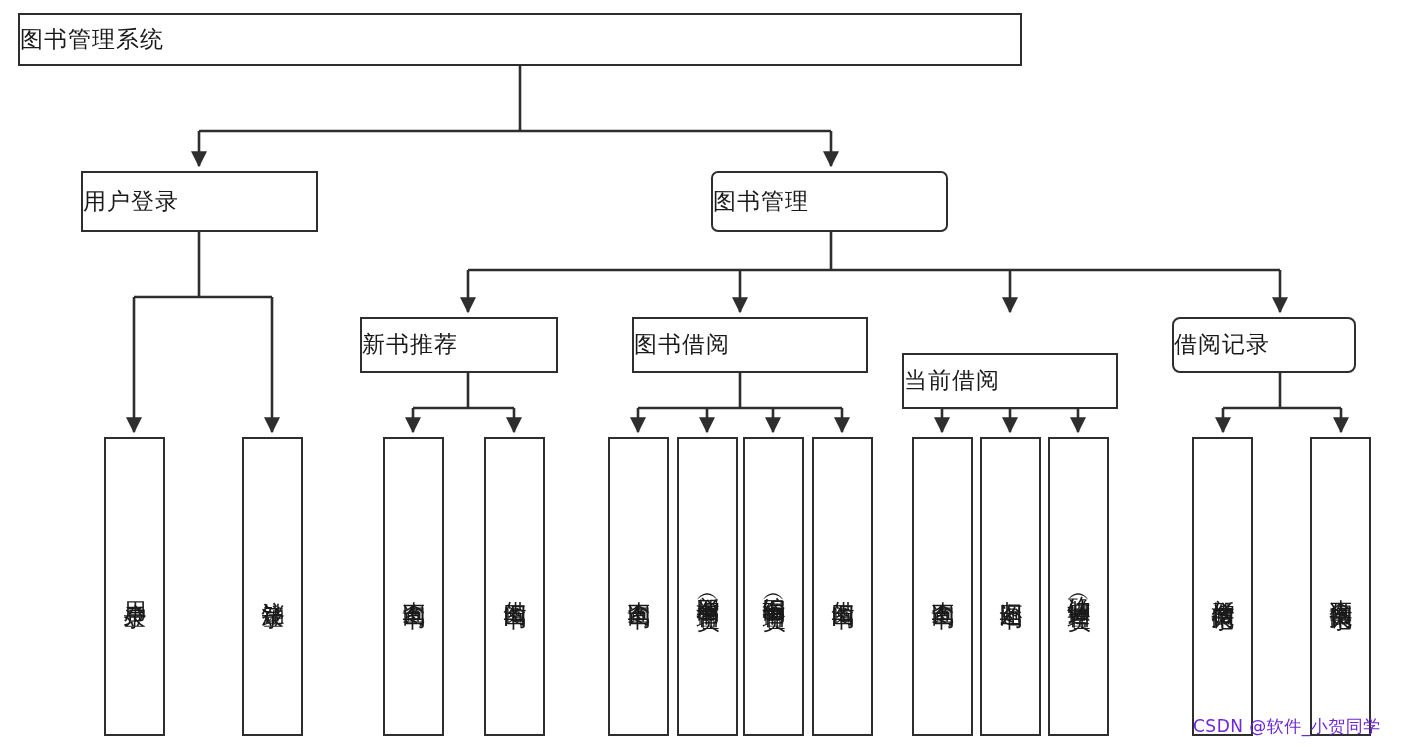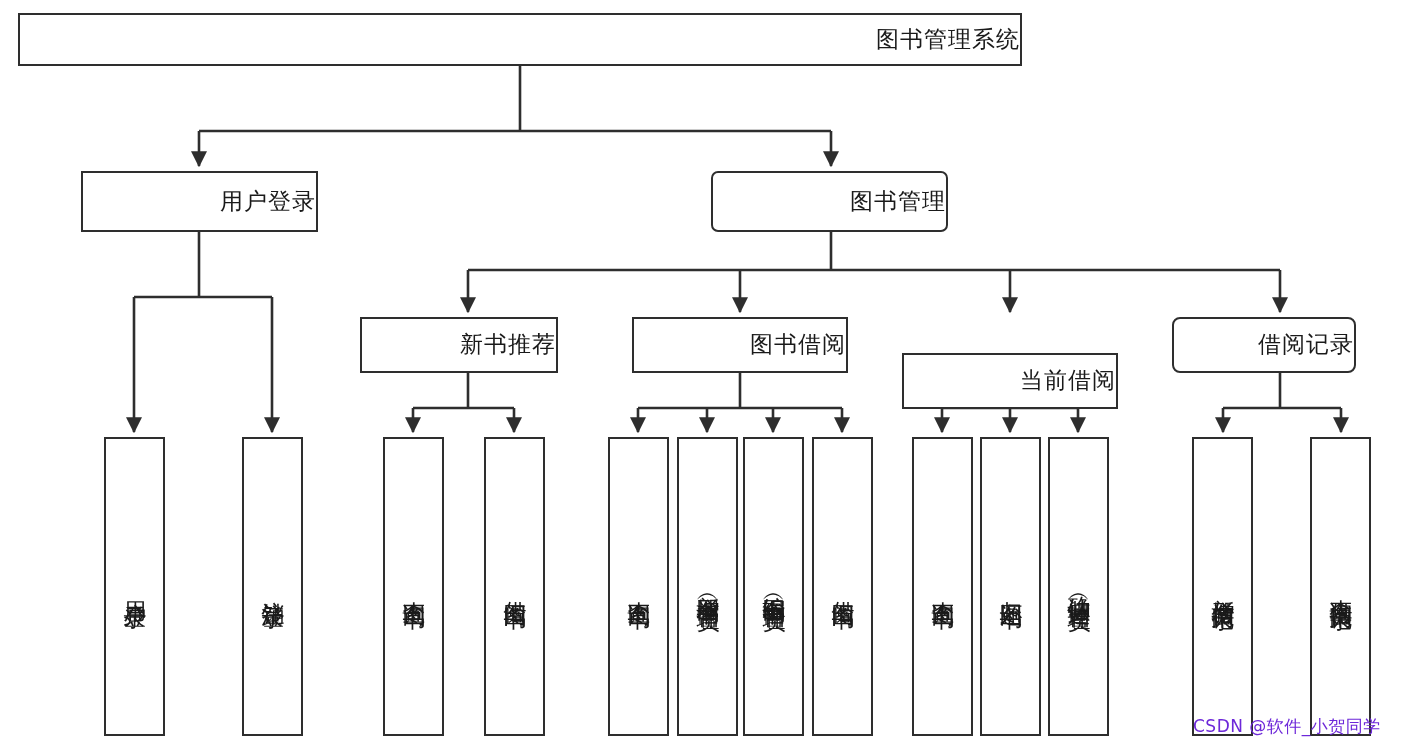--- a/index.html
+++ b/index.html
@@ -28,21 +28,21 @@
     height: 747px;
     pointer-events: none;
   }
   .node {
     position: absolute;
     box-sizing: border-box;
     background: #ffffff;
     border: 2px solid #2e2e2e;
     display: flex;
     align-items: center;
-    justify-content: flex-end;
+    justify-content: flex-start;
     color: #1a1a1a;
   }
   .node.horiz {
     font-size: 23px;
     letter-spacing: 1px;
   }
   .node.horiz .label {
     line-height: 1.1;
     white-space: nowrap;
   }
@@ -133,21 +133,21 @@
   </div>
 
   <div class="node horiz" style="left:711px; top:171px; width:237px; height:61px;border-radius:7px;">
     <span class="label">图书管理</span>
   </div>
 
   <div class="node horiz" style="left:360px; top:317px; width:198px; height:56px;">
     <span class="label">新书推荐</span>
   </div>
 
-  <div class="node horiz" style="left:632px; top:317px; width:216px; height:56px;">
+  <div class="node horiz" style="left:632px; top:317px; width:236px; height:56px;">
     <span class="label">图书借阅</span>
   </div>
 
   <div class="node horiz" style="left:902px; top:317px; width:216px; height:56px;margin-top:36px;">
     <span class="label">当前借阅</span>
   </div>
 
   <div class="node horiz" style="left:1172px; top:317px; width:184px; height:56px;border-radius:8px;">
     <span class="label">借阅记录</span>
   </div>

